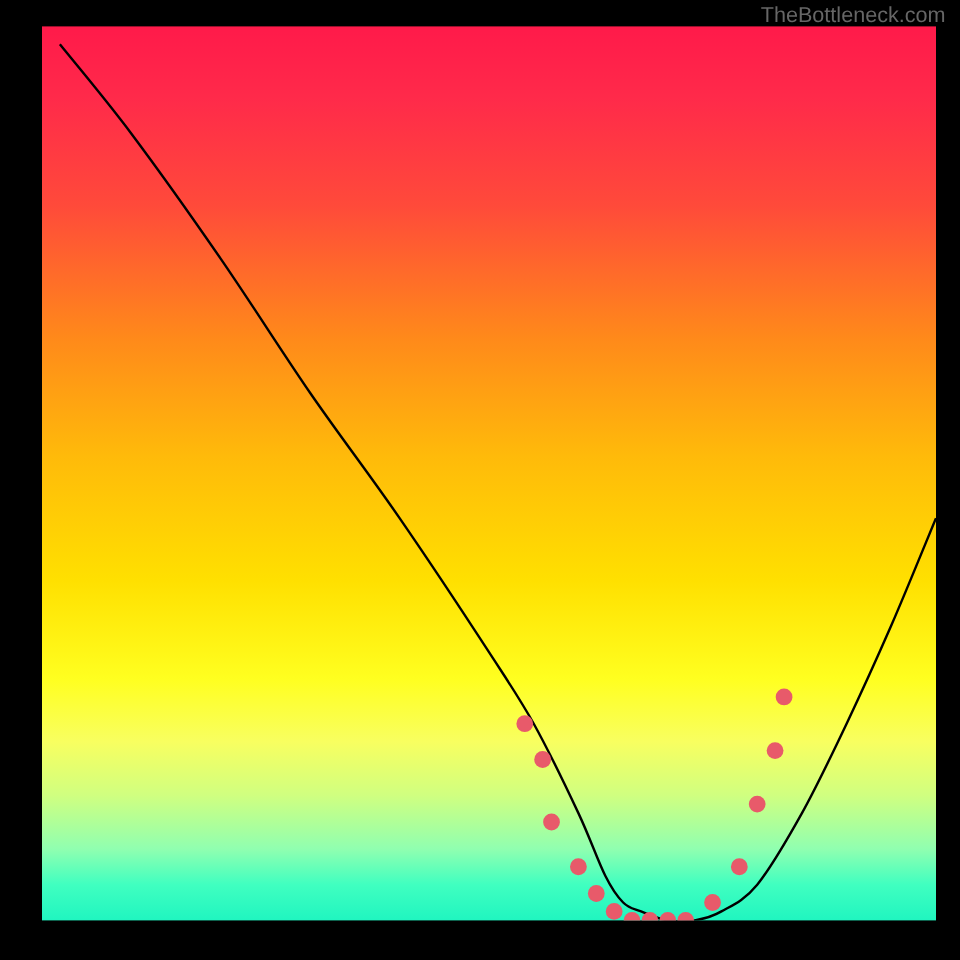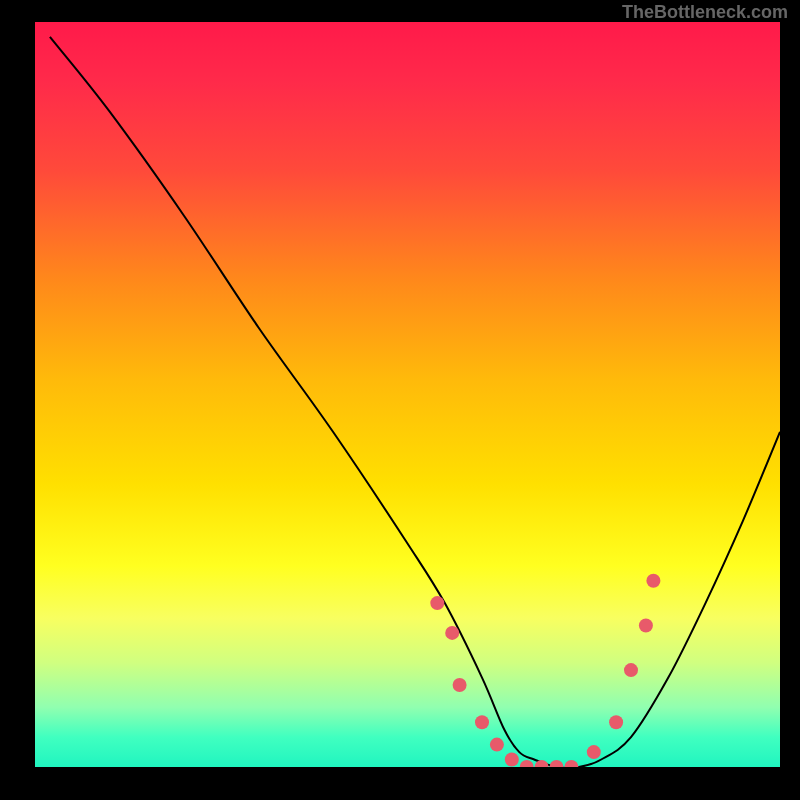--- a/index.html
+++ b/index.html
@@ -10,21 +10,21 @@
     font-family: Arial, sans-serif;
     position: relative;
     overflow: hidden;
   }
   .watermark {
     position: absolute;
     top: 2px;
     right: 12px;
     color: #666;
     font-size: 18px;
-    font-weight: 700;
+    font-weight: 400;
     z-index: 10;
   }
   .plot-area {
     position: absolute;
     left: 35px;
     top: 22px;
     width: 745px;
     height: 745px;
     background: linear-gradient(to bottom,
       #ff1a4a 0%,

